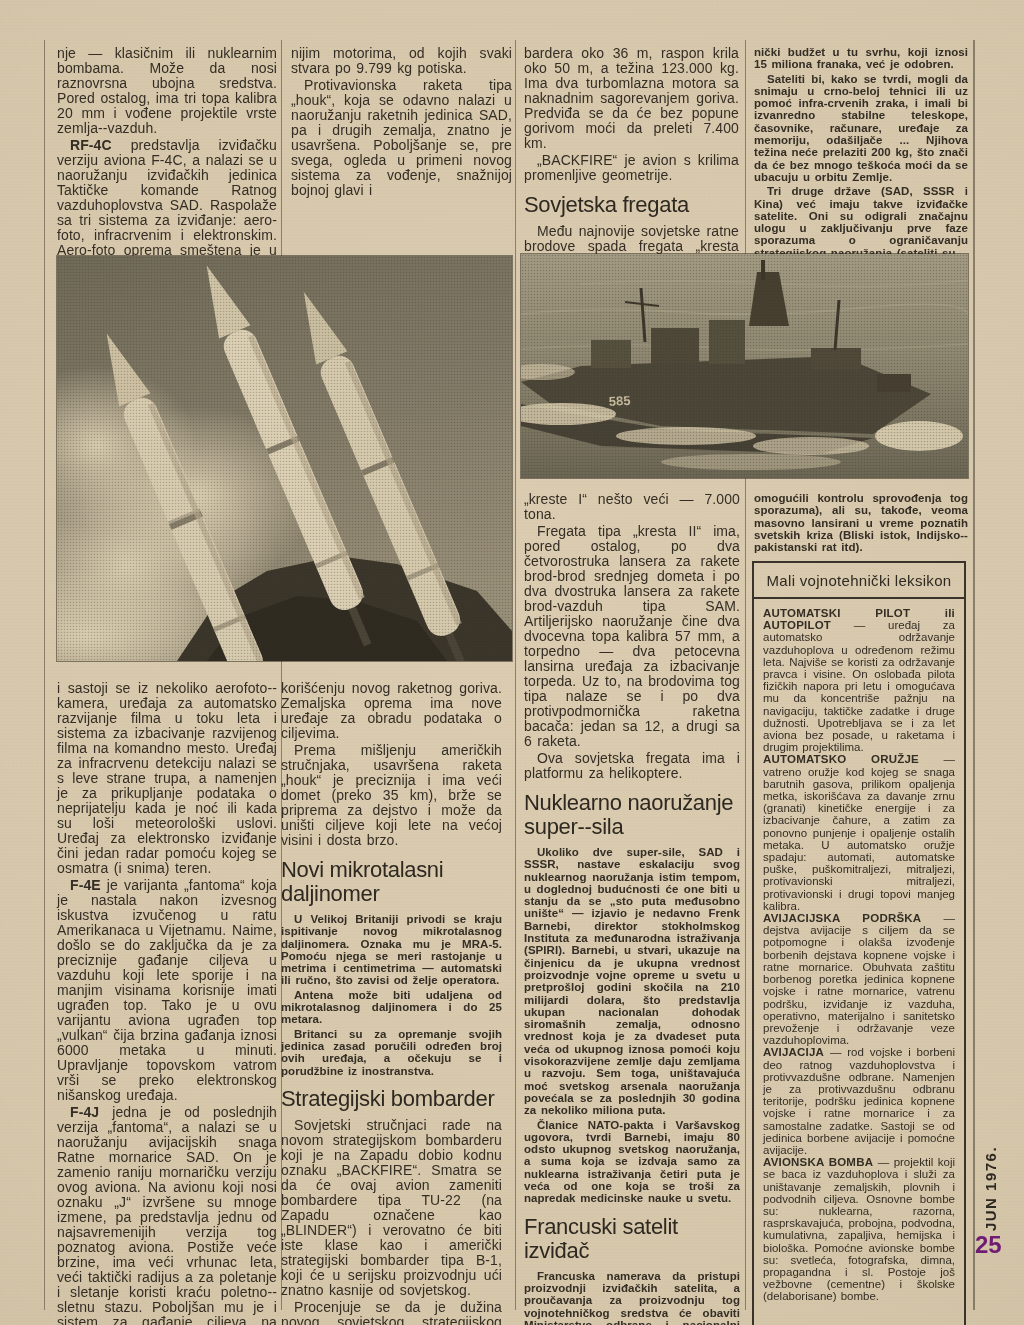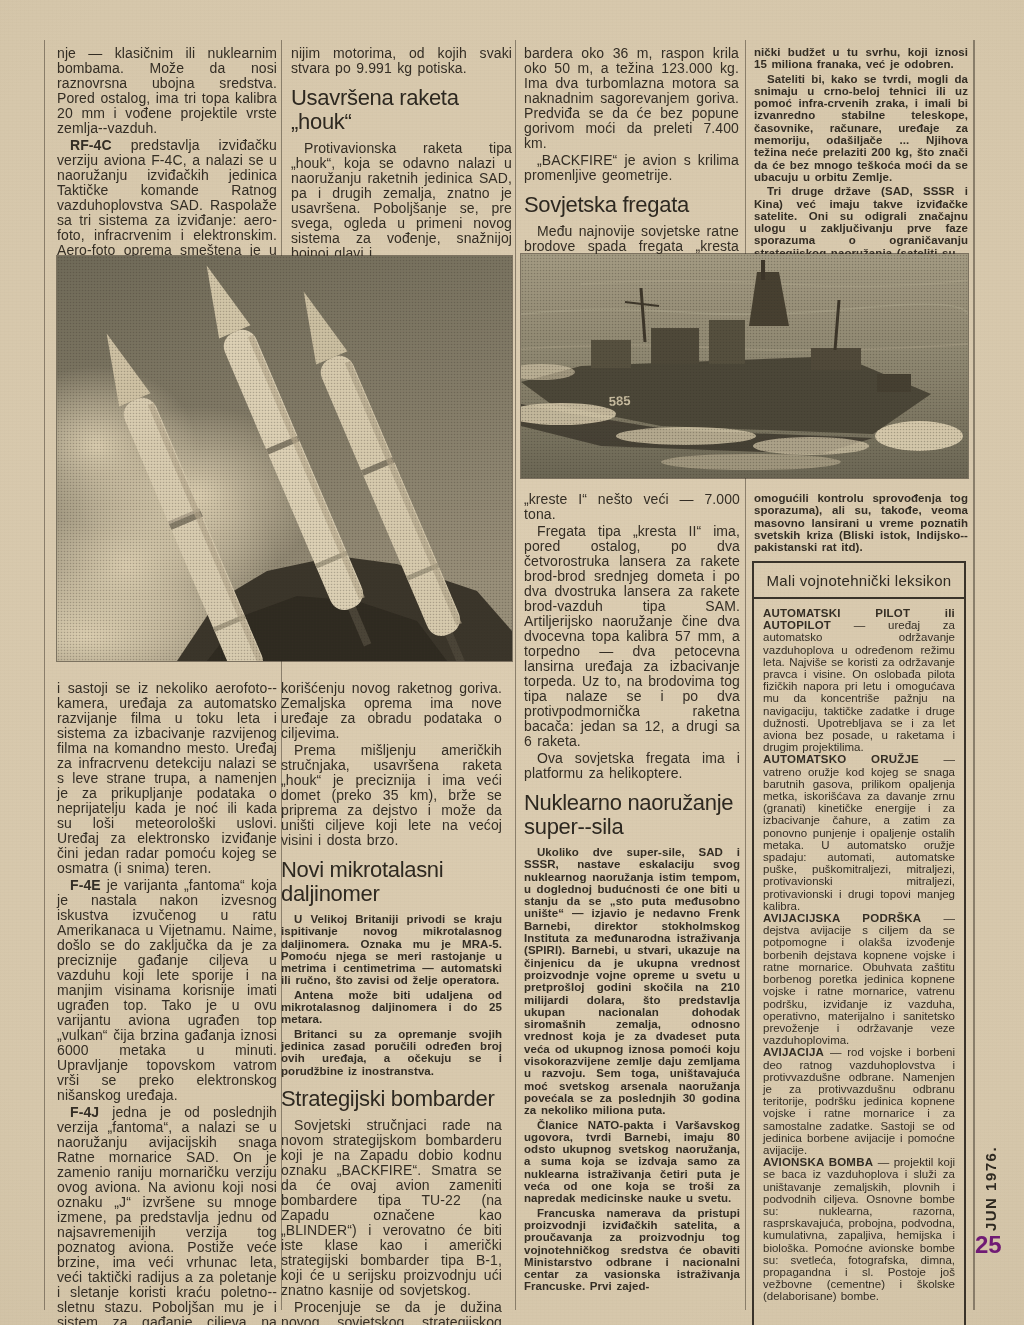--- a/index.html
+++ b/index.html
@@ -37,22 +37,21 @@
 <div class="vrule" style="left:515px;top:40px;height:1270px;"></div>
 <div class="vrule" style="left:745px;top:40px;height:1270px;"></div>
 <div class="vrule" style="left:973px;top:40px;height:1270px;width:2px;"></div>
 
 <div class="col" style="left:57px;top:46px;width:220px;">
   <p>nje — klasičnim ili nuklearnim bombama. Može da nosi raznovrsna ubojna sredstva. Pored ostalog, ima tri topa kalibra 20 mm i vođene projektile vrste zemlja--vazduh.</p>
   <p class="ind"><b class="lead">RF-4C</b><span> predstavlja izviđačku verziju aviona F-4C, a nalazi se u naoružanju izviđačkih jedinica Taktičke komande Ratnog vazduhoplovstva SAD. Raspolaže sa tri sistema za izviđanje: aero-foto, infracrvenim i elektronskim. Aero-foto oprema smeštena je u nosu aviona</span></p>
 </div>
 
 <div class="col" style="left:291px;top:46px;width:221px;">
-  <p>nijim motorima, od kojih svaki stvara po 9.991 kg potiska.</p>
-  <div class="head">Usavršena raketa „houk“</div>
+  <p>nijim motorima, od kojih svaki stvara po 9.799 kg potiska.</p>
   <p class="ind">Protivavionska raketa tipa „houk“, koja se odavno nalazi u naoružanju raketnih jedinica SAD, pa i drugih zemalja, znatno je usavršena. Poboljšanje se, pre svega, ogleda u primeni novog sistema za vođenje, snažnijoj bojnoj glavi i</p>
 </div>
 
 <div class="col" style="left:524px;top:46px;width:215px;">
   <p>bardera oko 36 m, raspon krila oko 50 m, a težina 123.000 kg. Ima dva turbomlazna motora sa naknadnim sagorevanjem goriva. Predviđa se da će bez popune gorivom moći da preleti 7.400 km.</p>
   <p class="ind">„BACKFIRE“ je avion s krilima promenljive geometrije.</p>
   <div class="head">Sovjetska fregata</div>
   <p class="ind">Među najnovije sovjetske ratne brodove spada fregata „kresta II“, čiji je deplasman za razliku od</p>
 </div>
 
@@ -177,20 +176,21 @@
   <p class="ind">Procenjuje se da je dužina novog sovjetskog strategijskog bom-</p>
 </div>
 
 <div class="col" style="left:524px;top:492px;width:216px;">
   <p>„kreste I“ nešto veći — 7.000 tona.</p>
   <p class="ind">Fregata tipa „kresta II“ ima, pored ostalog, po dva četvorostruka lansera za rakete brod-brod srednjeg dometa i po dva dvostruka lansera za rakete brod-vazduh tipa SAM. Artiljerijsko naoružanje čine dva dvocevna topa kalibra 57 mm, a torpedno — dva petocevna lansirna uređaja za izbacivanje torpeda. Uz to, na brodovima tog tipa nalaze se i po dva protivpodmornička raketna bacača: jedan sa 12, a drugi sa 6 raketa.</p>
   <p class="ind">Ova sovjetska fregata ima i platformu za helikoptere.</p>
   <div class="head">Nuklearno naoružanje super--sila</div>
   <p class="b ind">Ukoliko dve super-sile, SAD i SSSR, nastave eskalaciju svog nuklearnog naoružanja istim tempom, u doglednoj budućnosti će one biti u stanju da se „sto puta međusobno unište“ — izjavio je nedavno Frenk Barnebi, direktor stokholmskog Instituta za međunarodna istraživanja (SPIRI). Barnebi, u stvari, ukazuje na činjenicu da je ukupna vrednost proizvodnje vojne opreme u svetu u pretprošloj godini skočila na 210 milijardi dolara, što predstavlja ukupan nacionalan dohodak siromašnih zemalja, odnosno vrednost koja je za dvadeset puta veća od ukupnog iznosa pomoći koju visokorazvijene zemlje daju zemljama u razvoju. Sem toga, uništavajuća moć svetskog arsenala naoružanja povećala se za poslednjih 30 godina za nekoliko miliona puta.</p>
   <p class="b ind">Članice NATO-pakta i Varšavskog ugovora, tvrdi Barnebi, imaju 80 odsto ukupnog svetskog naoružanja, a suma koja se izdvaja samo za nuklearna istraživanja četiri puta je veća od one koja se troši za napredak medicinske nauke u svetu.</p>
+  <div class="head">Francuski satelit izviđač</div>
   <p class="b ind">Francuska namerava da pristupi proizvodnji izviđačkih satelita, a proučavanja za proizvodnju tog vojnotehničkog sredstva će obaviti Ministarstvo odbrane i nacionalni centar za vasionska istraživanja Francuske. Prvi zajed-</p>
 </div>
 
 <div class="col" style="left:754px;top:492px;width:214px;">
   <p class="b">omogućili kontrolu sprovođenja tog sporazuma), ali su, takođe, veoma masovno lansirani u vreme poznatih svetskih kriza (Bliski istok, Indijsko--pakistanski rat itd).</p>
 </div>
 
 <div class="lexbox">
   <div class="lextitle">Mali vojnotehnički leksikon</div>
   <div class="lexbody">

